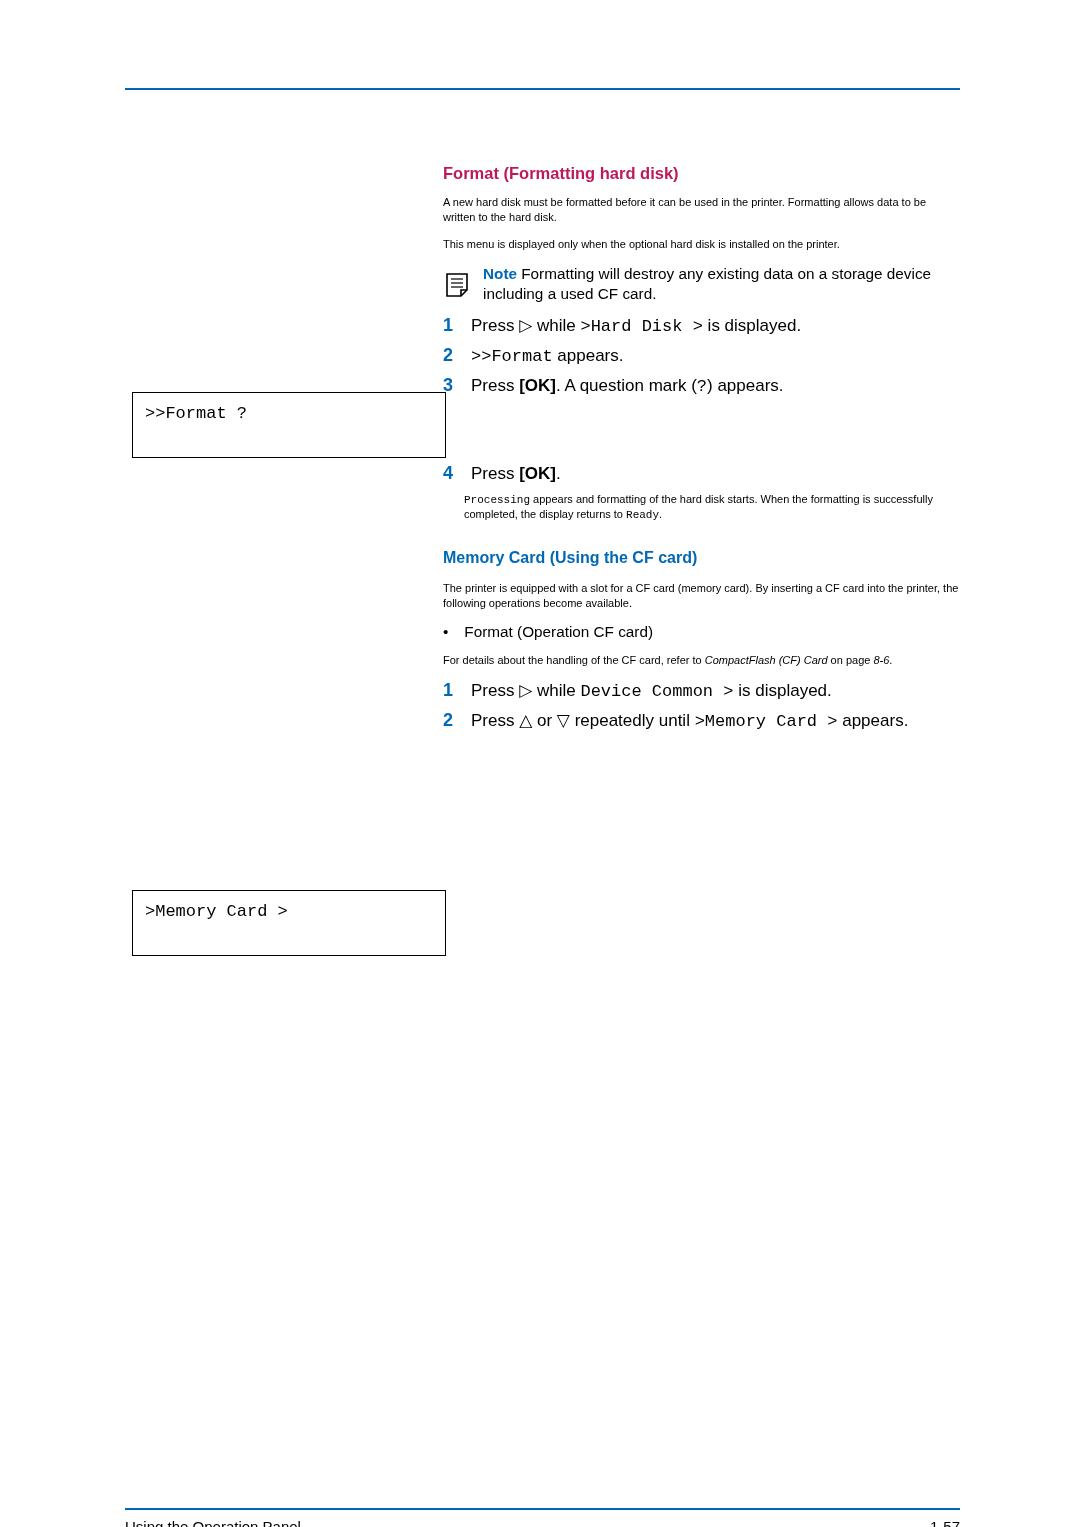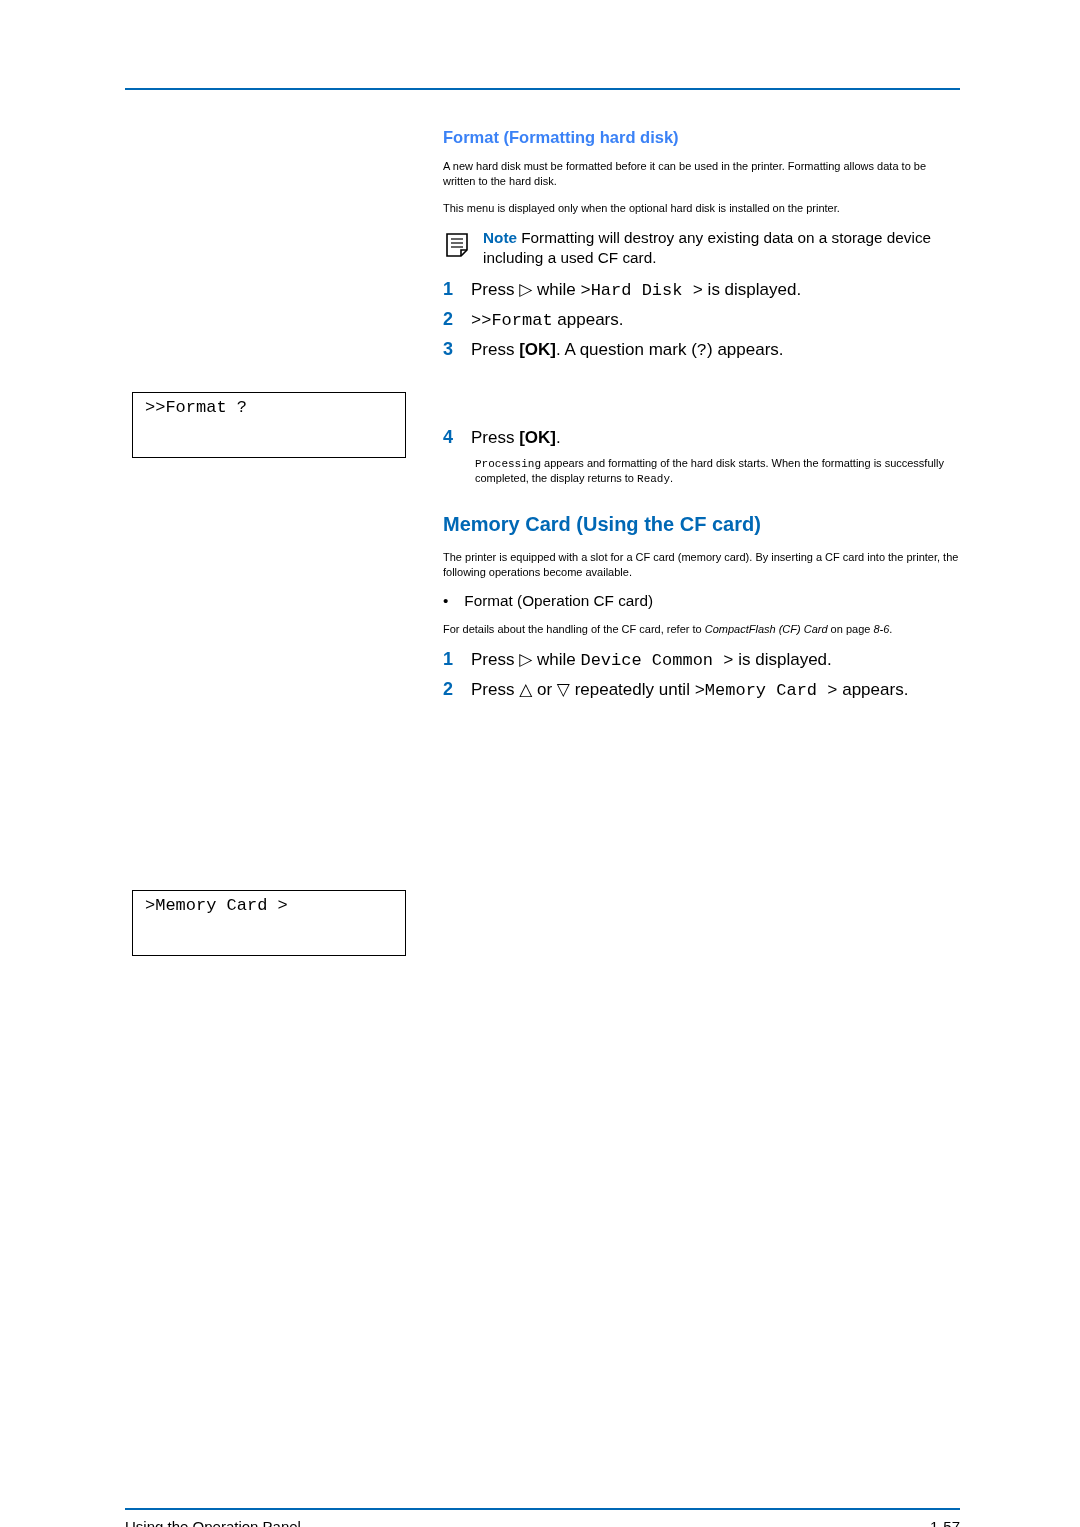--- a/index.html
+++ b/index.html
@@ -23,40 +23,41 @@
     position: absolute;
     top: 128px;
     left: 125px;
     width: 835px;
   }
   .right-col {
     margin-left: 318px;
     width: 517px;
   }
   .h4 {
-    color: #3b82f6;
+    color: #be185d;
     font-weight: bold;
     font-size: 16.5px;
     margin-bottom: 12px;
+    margin-top: 36px;
   }
   .h3 {
     color: #0068b5;
     font-weight: bold;
-    font-size: 20px;
+    font-size: 16px;
     margin-top: 26px;
     margin-bottom: 14px;
   }
   .para {
     font-size: 11px;
     line-height: 1.35;
     margin-bottom: 12px;
   }
   .notebox {
     display: flex;
-    align-items: flex-start;
+    align-items: center;
     gap: 8px;
     margin-bottom: 10px;
   }
   .noteicon {
     flex: 0 0 auto;
     margin-top: 2px;
   }
   .notetext {
     font-size: 15.3px;
     line-height: 1.35;
@@ -82,24 +83,24 @@
     font-size: 17px;
     line-height: 1.35;
     flex: 1;
   }
   .code { font-family: "Courier New", monospace; }
   .bold { font-weight: bold; }
   .italic { font-style: italic; }
   .display-box {
     position: absolute;
     left: 132px;
-    width: 274px;
+    width: 314px;
     height: 66px;
     border: 1.5px solid #000;
-    padding: 4px 12px;
+    padding: 10px 12px;
     font-family: "Courier New", monospace;
     font-size: 17px;
     line-height: 1.3;
   }
   .box1 { top: 392px; }
   .box2 { top: 890px; }
   .bulletline {
     display: flex;
     gap: 16px;
     font-size: 15.3px;
@@ -165,21 +166,21 @@
       <div class="steptxt"><span>Press </span><span class="bold">[OK]</span><span>. A question mark (</span><span class="code">?</span><span>) appears.</span></div>
     </div>
 
     <div style="height:58px"></div>
 
     <div class="stepline">
       <div class="stepnum">4</div>
       <div class="steptxt"><span>Press </span><span class="bold">[OK]</span><span>.</span></div>
     </div>
 
-    <div class="para" style="margin-left:32px"><span class="code">Processing</span><span> appears and formatting of the hard disk starts. When the formatting is successfully completed, the display returns to </span><span class="code">Ready</span><span>.</span></div>
+    <div class="para" style="margin-left:21px"><span class="code">Processing</span><span> appears and formatting of the hard disk starts. When the formatting is successfully completed, the display returns to </span><span class="code">Ready</span><span>.</span></div>
 
     <div class="h3">Memory Card (Using the CF card)</div>
 
     <div class="para">The printer is equipped with a slot for a CF card (memory card). By inserting a CF card into the printer, the following operations become available.</div>
 
     <div class="bulletline">
       <span>•</span>
       <span>Format (Operation CF card)</span>
     </div>
 

